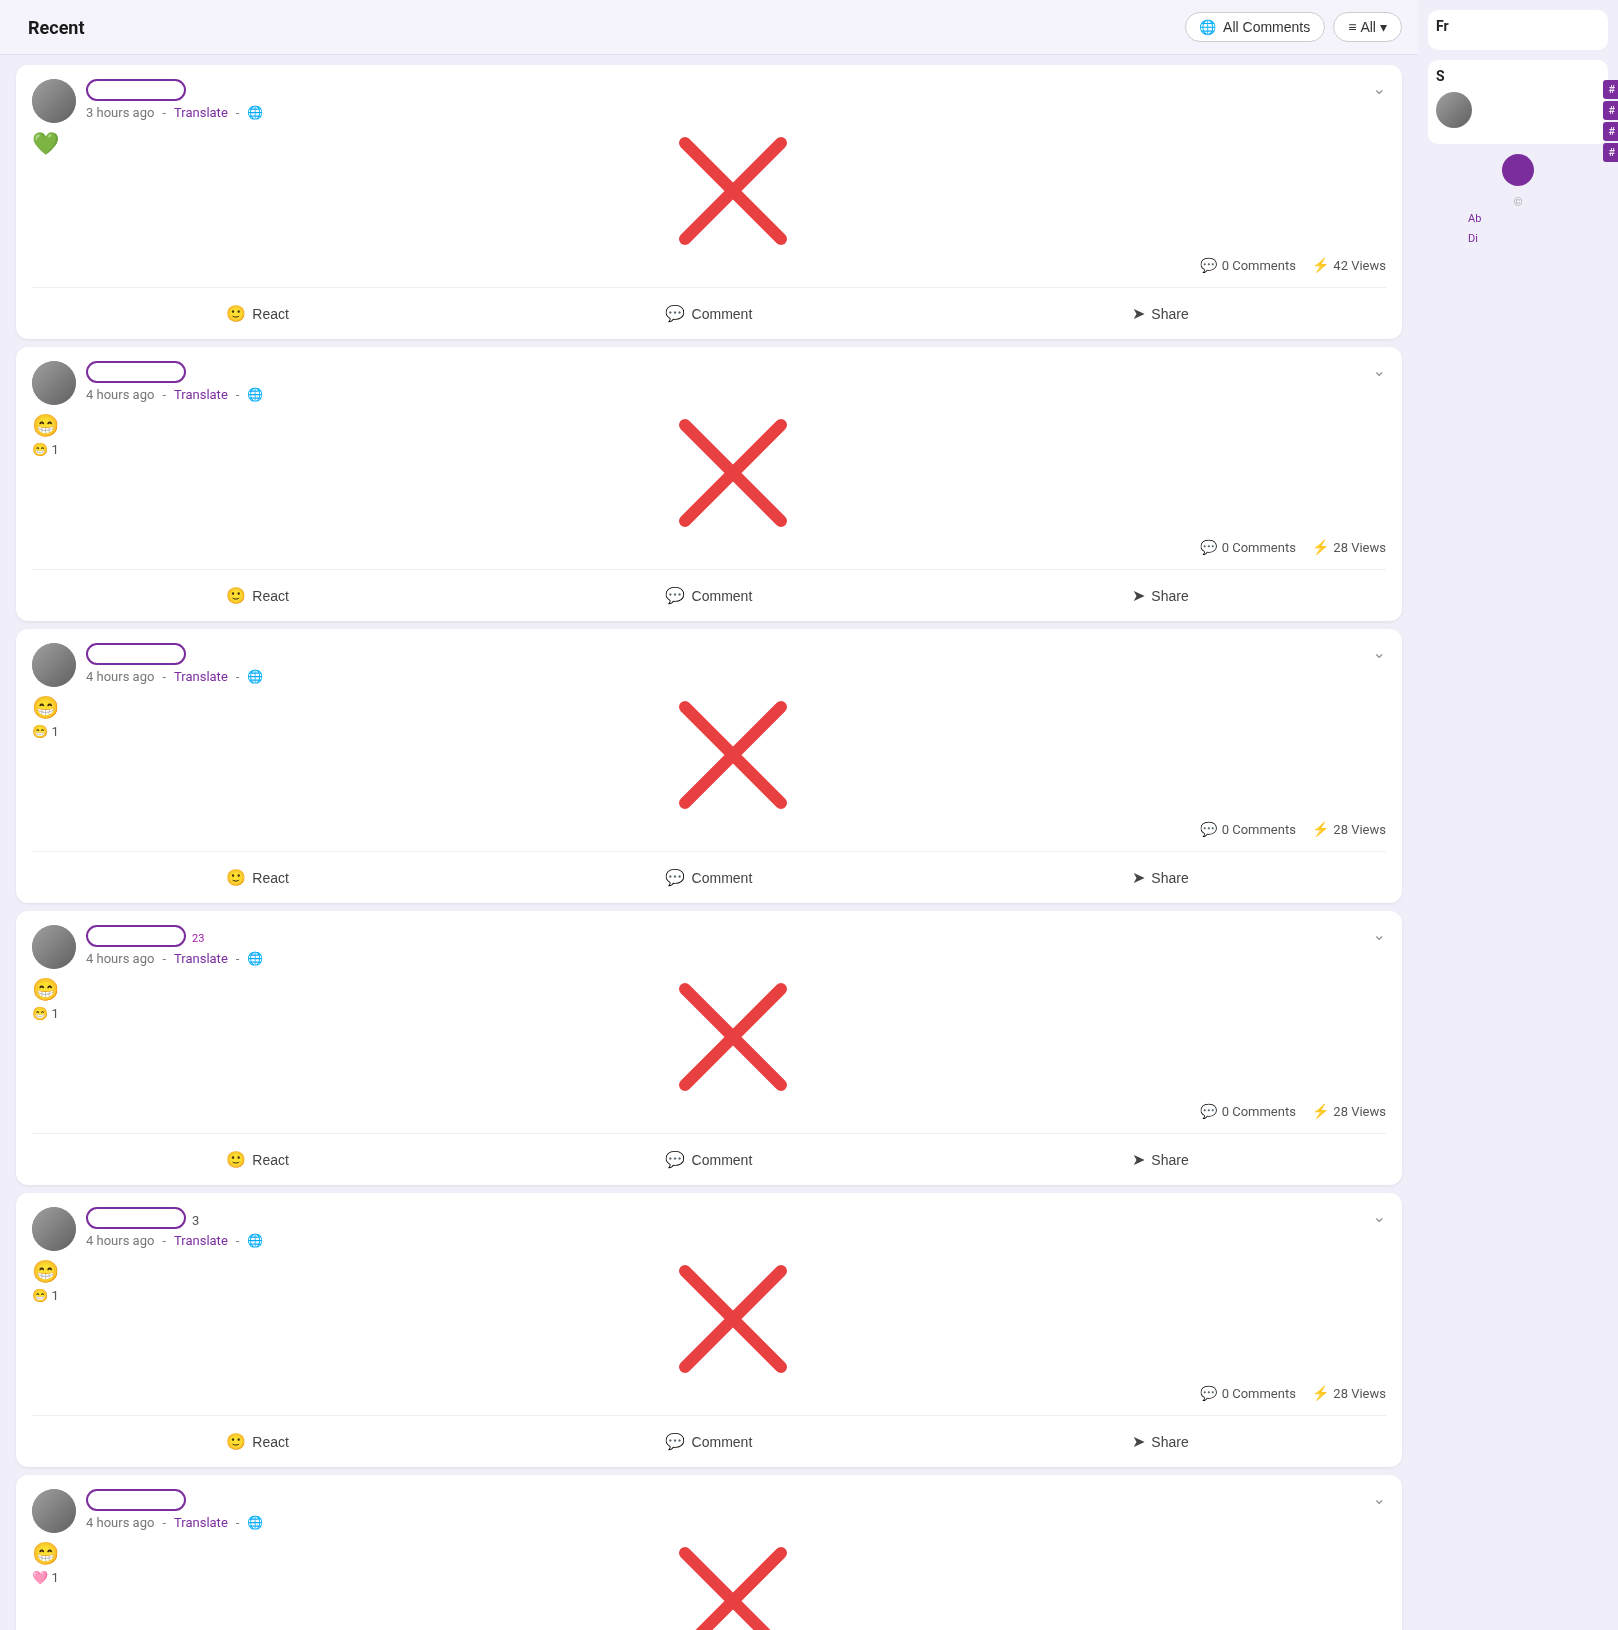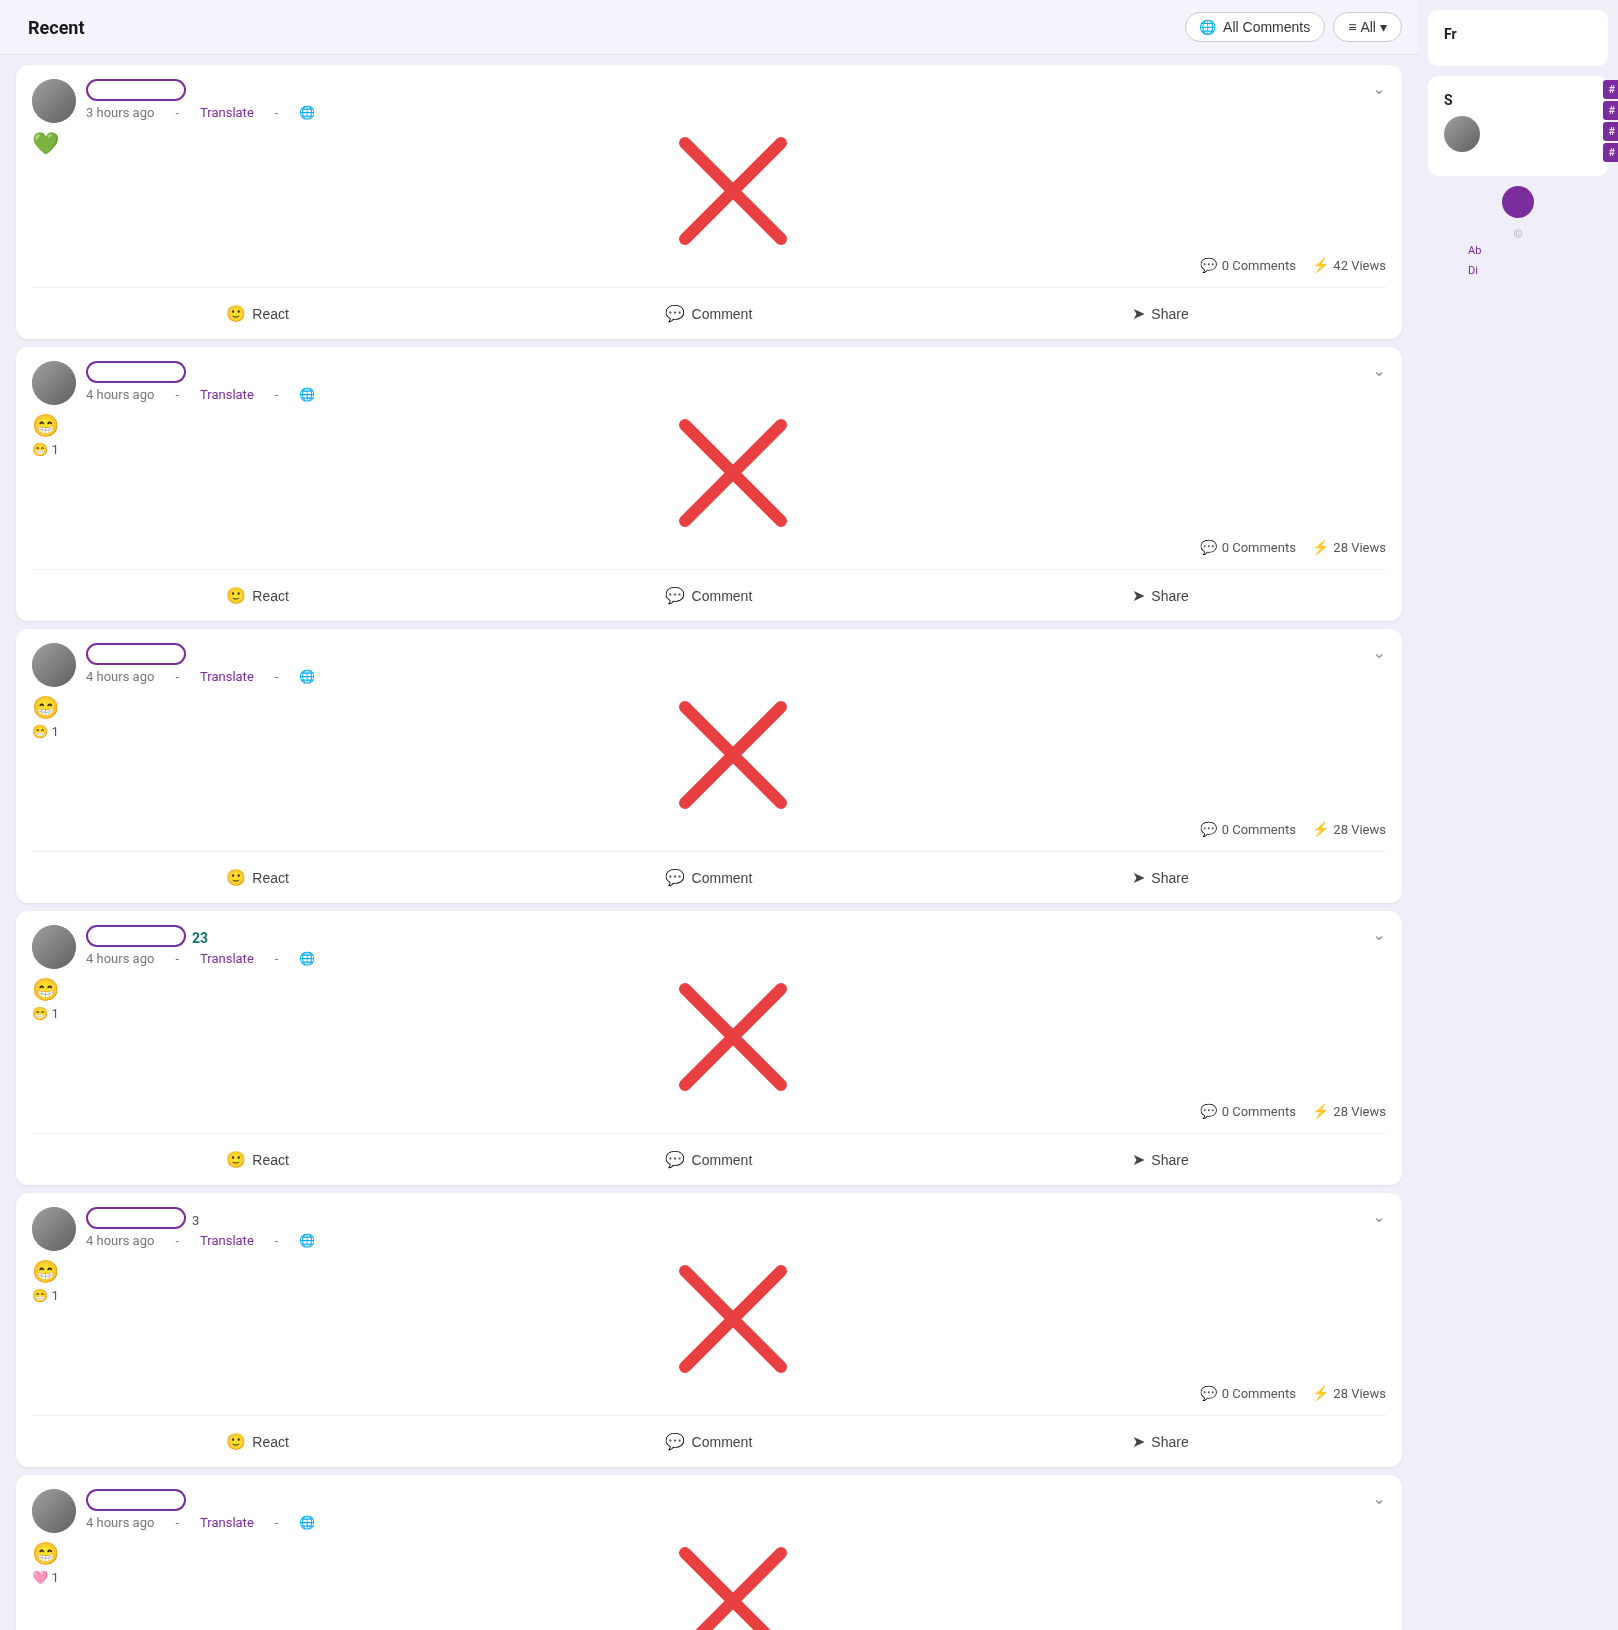--- a/index.html
+++ b/index.html
@@ -131,21 +131,21 @@
       border-radius: 20px;
       background: transparent;
       margin-bottom: 4px;
     }
 
     .post-meta {
       font-size: 13px;
       color: #777;
       display: flex;
       align-items: center;
-      gap: 21px;
+      gap: 8px;
       flex-wrap: wrap;
       text-align: right;
     }
 
     .meta-link {
       color: #7b2d9e;
       text-decoration: none;
       cursor: pointer;
     }
 
@@ -260,21 +260,21 @@
       width: 200px;
       flex-shrink: 0;
       padding: 10px;
       background: #f0eef8;
       position: relative;
     }
 
     .sidebar-card {
       background: white;
       border-radius: 10px;
-      padding: 16px;
+      padding: 8px;
       margin-bottom: 10px;
       font-size: 13px;
     }
 
     .sidebar-title {
       font-weight: 700;
       font-size: 14px;
       margin-bottom: 8px;
       color: #222;
     }
@@ -555,21 +555,21 @@
         <div class="post-card">
     <div class="post-header">
       <div class="avatar-wrapper">
         <div class="avatar">
           <div class="avatar-img"></div>
         </div>
       </div>
       <div style="flex:1">
         <div style="display:flex; align-items:center; gap:6px; flex-wrap:wrap;">
           <div class="username-box"></div>
-          <span style="font-size:14px;color:#0f766e;font-weight:bold;">23</span>
+          <span style="font-size:11px;color:#a21caf;">23</span>
         </div>
         <div class="post-meta">
           <span>4 hours ago</span>
           <span> - </span>
           <span class="meta-link">Translate</span>
           <span> - </span>
           <span class="globe-icon">🌐</span>
         </div>
       </div>
       <span class="chevron-down">⌄</span>

